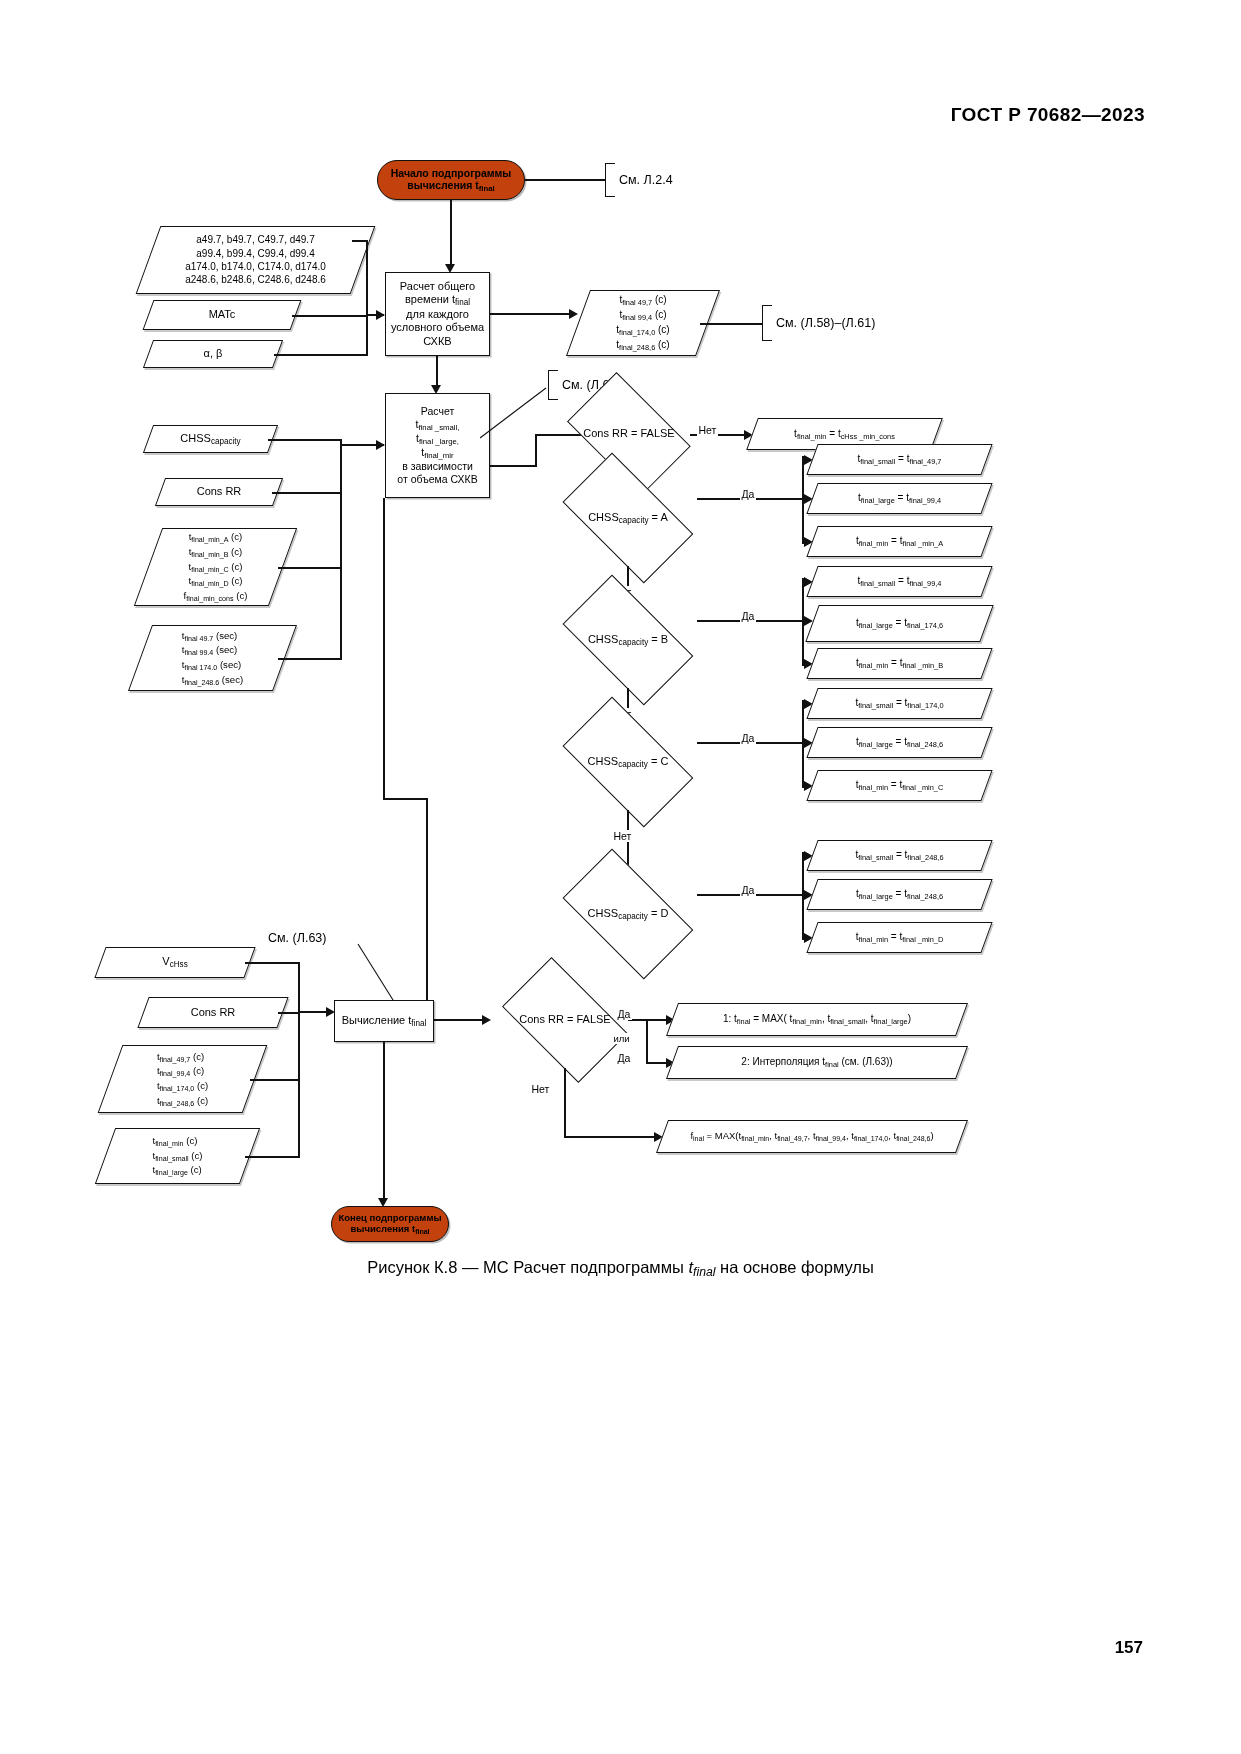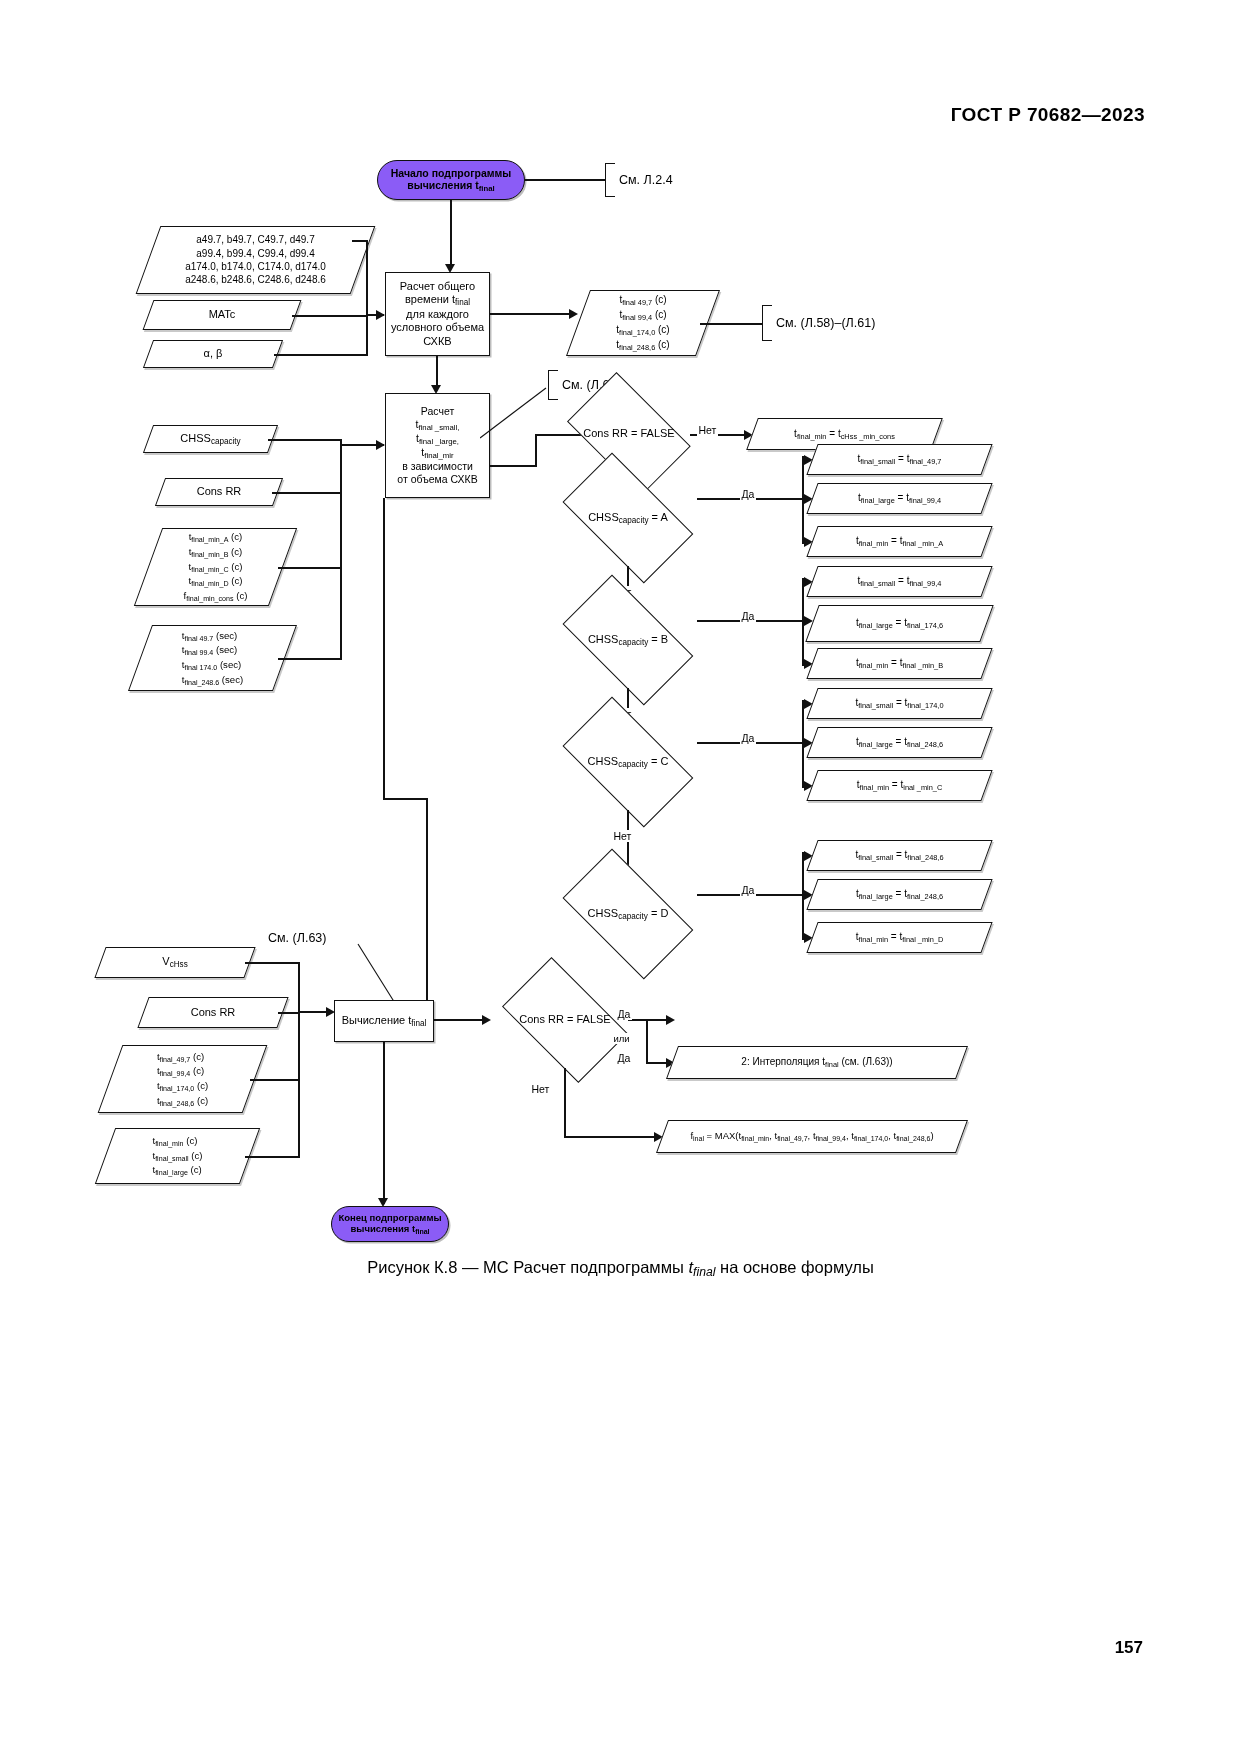--- a/index.html
+++ b/index.html
@@ -36,21 +36,21 @@
     position:absolute;box-sizing:border-box;
     display:flex;align-items:center;justify-content:center;
     text-align:center;line-height:1.22;
     font-size:11px;
   }
   .proc{
     border:1px solid #111;background:#fff;
     box-shadow:1.5px 1.5px 0 0 #bdbdbd;
   }
   .term{
-    border:1px solid #111;background:#8b5cf6;border-radius:22px;
+    border:1px solid #111;background:#c2410c;border-radius:22px;
     font-weight:700;font-size:10.5px;
     box-shadow:1.5px 1.5px 0 0 #bdbdbd;
   }
   
   .io{background:transparent;}
   .io::before{
     content:"";position:absolute;inset:0;
     border:1px solid #111;background:#fff;
     transform:skewX(-20deg);
     box-shadow:2px 2px 0 0 #c9c9c9;
@@ -324,21 +324,21 @@
   <div class="ln hh" style="left:802px;top:785px;width:8px;"></div>
   <div class="ar ar-r" style="left:804px;top:781px;"></div>
 
   <div class="node io" style="left:812px;top:688px;width:175px;height:31px;">
     <div class="txt" style="font-size:10px;white-space:nowrap;"><span>t</span><sub>final_small</sub><span> = </span><span>t</span><sub>final_174,0</sub></div>
   </div>
   <div class="node io" style="left:812px;top:727px;width:175px;height:31px;">
     <div class="txt" style="font-size:10px;white-space:nowrap;"><span>t</span><sub>final_large</sub><span> = </span><span>t</span><sub>final_248,6</sub></div>
   </div>
   <div class="node io" style="left:812px;top:770px;width:175px;height:31px;">
-    <div class="txt" style="font-size:10px;white-space:nowrap;"><span>t</span><sub>final_min</sub><span> = </span><span>t</span><sub>inal _min_C</sub></div>
+    <div class="txt" style="font-size:10px;white-space:nowrap;"><span>t</span><sub>final_min</sub><span> = </span><span>t</span><sub>final _min_C</sub></div>
   </div>
 
   <div class="ln vv" style="left:627px;top:810px;height:72px;"></div>
   <div class="elabel" style="left:612px;top:830px;">Нет</div>
   <div class="ar ar-d" style="left:622px;top:876px;"></div>
 
   <div class="node dec" style="left:548px;top:866px;width:160px;height:96px;">
     <div class="txt"><span>CHSS</span><sub>capacity</sub><span> = D</span></div>
   </div>
   <div class="ln hh" style="left:697px;top:894px;width:107px;"></div>
@@ -417,20 +417,25 @@
   <div class="ln hh" style="left:628px;top:1019px;width:20px;"></div>
   <div class="ln vv" style="left:646px;top:1019px;height:44px;"></div>
   <div class="ln hh" style="left:646px;top:1019px;width:24px;"></div>
   <div class="elabel" style="left:616px;top:1008px;">Да</div>
   <div class="ar ar-r" style="left:666px;top:1015px;"></div>
   <div class="ln hh" style="left:646px;top:1062px;width:24px;"></div>
   <div class="elabel" style="left:616px;top:1052px;">Да</div>
   <div class="ar ar-r" style="left:666px;top:1058px;"></div>
   <div class="elabel" style="left:612px;top:1033px;font-size:9.5px;">или</div>
 
+  <div class="node io" style="left:672px;top:1003px;width:290px;height:33px;">
+    <div class="txt" style="font-size:10px;white-space:nowrap;">
+      <span>1: </span><span>t</span><sub>final</sub><span> = MAX( </span><span>t</span><sub>final_min</sub>, <span>t</span><sub>final_small</sub>, <span>t</span><sub>final_large</sub><span>)</span>
+    </div>
+  </div>
   <div class="node io" style="left:672px;top:1046px;width:290px;height:33px;">
     <div class="txt" style="font-size:10px;white-space:nowrap;">
       <span>2: Интерполяция </span><span>t</span><sub>final</sub><span> (см. (Л.63))</span>
     </div>
   </div>
 
   <div class="ln vv" style="left:564px;top:1068px;height:70px;"></div>
   <div class="elabel" style="left:530px;top:1083px;">Нет</div>
   <div class="ln hh" style="left:564px;top:1136px;width:96px;"></div>
   <div class="ar ar-r" style="left:654px;top:1132px;"></div>

